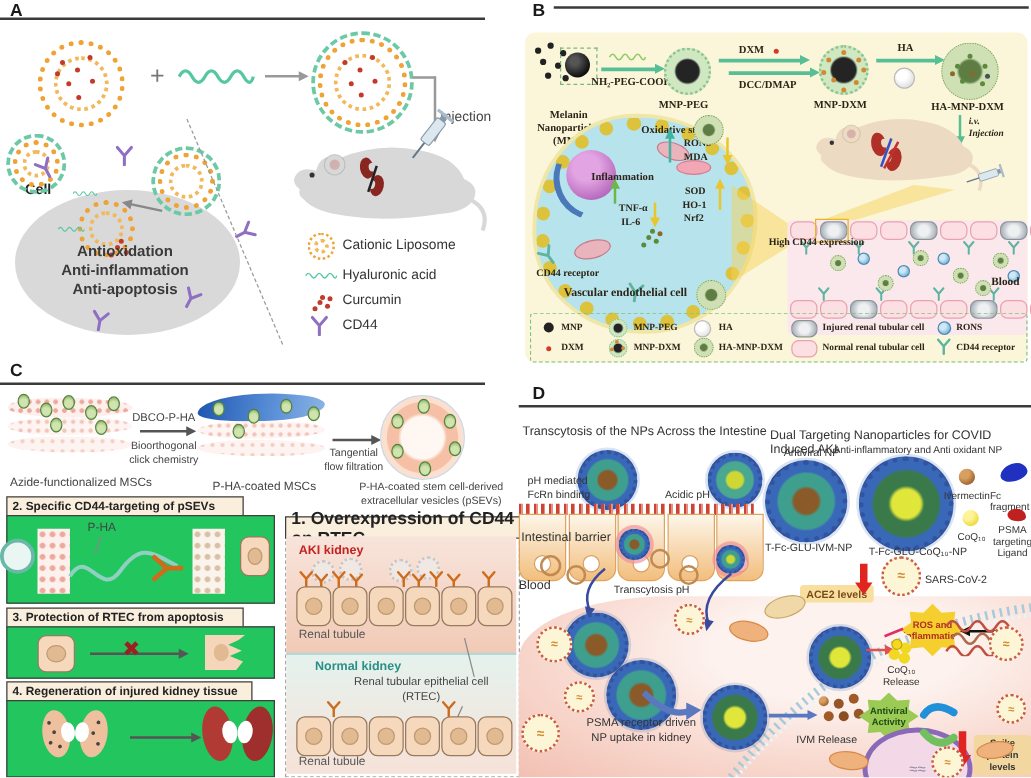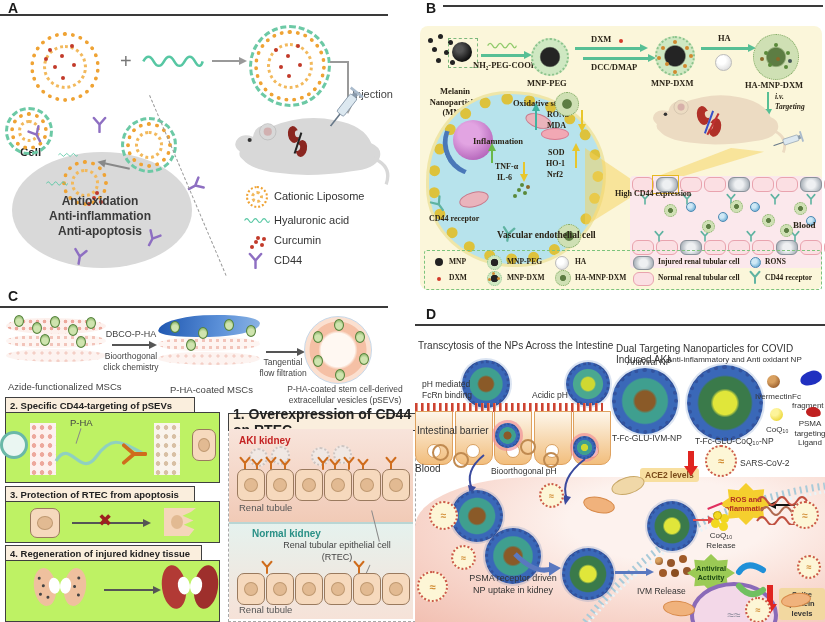--- a/index.html
+++ b/index.html
@@ -39,21 +39,21 @@
   .row-strip{position:absolute;display:flex;gap:2px;}
   .gray-b :nth-child(2),.gray-b :nth-child(5),.gray-b :nth-child(8),.gray-b :nth-child(12){background:radial-gradient(circle,#eef0f2 0 35%,#a9b1b9 85%);border-color:#8a929a;}
   .gray-c :nth-child(3),.gray-c :nth-child(7),.gray-c :nth-child(10){background:radial-gradient(circle,#eef0f2 0 35%,#a9b1b9 85%);border-color:#8a929a;}
   .rcell{position:absolute;width:26px;height:30px;background:#f6d9bd;border:1.5px solid #9a7a5e;border-radius:7px;}
   .rcell::after{content:"";position:absolute;inset:26% 22%;background:#e2ba92;border-radius:50%;border:1px solid #c09a72;}
   .bean{position:absolute;border-radius:50%;}
   .bean::before{content:"";position:absolute;border-radius:50%;background:var(--notch,#fff);width:52%;height:42%;top:29%;}
   .bean.nr::before{right:-18%;}
   .bean.nl::before{left:-18%;}
   .hdrbar{position:absolute;background:#faeedd;border:1.5px solid #3f3f3f;font-weight:700;font-size:9.5px;display:flex;align-items:center;padding:0 4px;color:#222;}
-  .stepbox{position:absolute;background:#bef264;border:1.5px solid #3f3f3f;}
+  .stepbox{position:absolute;background:#22c55e;border:1.5px solid #3f3f3f;}
   .burst{position:absolute;display:flex;align-items:center;justify-content:center;text-align:center;font-weight:700;clip-path:polygon(100% 50%,83% 64%,85% 85%,64% 83%,50% 100%,36% 83%,15% 85%,17% 64%,0% 50%,17% 36%,15% 15%,36% 17%,50% 0%,64% 17%,85% 15%,83% 36%);}
   .badge{position:absolute;background:#f8df9f;border-radius:3px;font-weight:700;color:#7a4a1a;padding:2px 5px;}
   .icell{width:36px;height:52px;border-radius:0 0 10px 10px;border:1px solid #dfa25f;background:linear-gradient(#fdf6ea,#f2be7d);position:relative;flex:0 0 auto;}
   .icell::after{content:"";position:absolute;left:30%;bottom:6px;width:12px;height:12px;border-radius:50%;background:#fff;border:1px solid #d8a060;}
   .ghost{position:absolute;border-radius:50%;border:2px dotted #b9b9b9;opacity:.65;background:#eee;}
   .wavewrap svg{display:block;}
   .oy{position:absolute;color:#cf6c1c;}
   .ty{position:absolute;color:#5fb3a1;}
   .py{position:absolute;color:#8e6fc2;}
 </style>
@@ -205,21 +205,21 @@
     <div class="abs serif" style="left:236px;top:78px;font-size:8.5px;">MNP-DXM</div>
     <div class="harrow" style="left:286px;top:47px;width:48px;height:3px;--c:#57bf95;"></div>
     <div class="abs serif" style="left:303px;top:33px;font-size:8.5px;">HA</div>
     <div class="abs" style="left:300px;top:54px;width:15px;height:15px;border-radius:50%;background:radial-gradient(circle at 38% 35%,#fff 0 30%,#ddd 80%);border:1px solid #bbb;"></div>
     <div class="fz" style="left:338px;top:34px;width:44px;height:44px;">
       <span class="dots" style="left:20px;top:8px;background:#5a8a3a;box-shadow:-10px 8px #5a8a3a,12px 8px #5a8a3a,-6px 20px #5a8a3a,10px 22px #5a8a3a,2px 14px #8a6a2a,-14px 14px #8a6a2a,14px 16px #455;"></span>
     </div>
     <div class="abs serif" style="left:330px;top:80px;font-size:8.5px;">HA-MNP-DXM</div>
     <div class="varrow" style="left:352px;top:92px;height:18px;--c:#57bf95;"></div>
     <div class="abs pre serif" style="left:360px;top:92px;font-size:7.5px;font-style:italic;line-height:1.3;">i.v.
-Targeting</div>
+Injection</div>
 
     <div class="abs" style="left:14px;top:94px;width:152px;height:148px;border-radius:46% 54% 50% 50%/52% 48% 54% 46%;border:11px dotted #ddc23c;background:#b7e3ec;box-shadow:0 0 0 3px #efe6a8;"></div>
     <div class="abs" style="left:38px;top:120px;width:40px;height:40px;border-radius:50%;background:radial-gradient(circle at 40% 35%,#e2a4e2 0 30%,#a855b0 90%);"></div>
     <div class="abs" style="left:28px;top:112px;width:56px;height:56px;border-radius:50%;border-left:5px solid #4a78b8;border-top:4px solid transparent;border-bottom:4px solid transparent;transform:rotate(-24deg);"></div>
     <div class="mito" style="left:44px;top:192px;width:28px;height:13px;background:#eab4bc;border-color:#c87a8c;transform:rotate(-14deg);"></div>
     <div class="mito" style="left:110px;top:114px;width:25px;height:12px;background:#eab4bc;border-color:#c87a8c;transform:rotate(18deg);"></div>
 
     <div class="abs serif" style="left:98px;top:98px;font-size:8.5px;">Oxidative stress</div>
     <div class="uarrow" style="left:120px;top:110px;height:20px;--c:#3fb3a0;"></div>
     <div class="abs serif" style="left:132px;top:110px;font-size:8px;">RONS</div>
@@ -239,21 +239,21 @@
 
     <span class="ty" style="left:18px;top:196px;transform:rotate(-36deg);"><svg width="14" height="16">
           <use href="#sym-y" width="14" height="16"></use>
         </svg></span>
     <span class="ty" style="left:86px;top:226px;transform:rotate(8deg);"><svg width="14" height="16">
           <use href="#sym-y" width="14" height="16"></use>
         </svg></span>
     <div class="fz" style="left:140px;top:92px;width:22px;height:22px;"></div>
     <div class="fz" style="left:142px;top:224px;width:22px;height:22px;"></div>
     <div class="abs serif" style="left:14px;top:214px;font-size:8px;">CD44 receptor</div>
-    <div class="abs serif" style="left:36px;top:230px;font-size:9.5px;margin-left:46px;">Vascular endothelial cell</div>
+    <div class="abs serif" style="left:36px;top:230px;font-size:9.5px;">Vascular endothelial cell</div>
 
     <span class="abs" style="left:232px;top:90px;color:#ecdbc2;"><svg width="142" height="64">
           <use href="#sym-mouse" width="142" height="64"></use>
         </svg></span>
     <div class="bean nr" style="left:282px;top:106px;width:12px;height:19px;background:#b03028;--notch:#ecdbc2;transform:rotate(-12deg);"></div>
     <div class="bean nl" style="left:294px;top:118px;width:12px;height:19px;background:#b03028;--notch:#ecdbc2;transform:rotate(14deg);"></div>
     <div class="abs" style="left:293px;top:110px;width:1.5px;height:24px;background:#3850c8;transform:rotate(20deg);"></div>
     <div class="abs" style="left:297px;top:112px;width:1.5px;height:24px;background:#c03030;transform:rotate(28deg);"></div>
     <span class="abs" style="left:358px;top:132px;transform:rotate(-18deg);"><svg width="36" height="16">
           <use href="#sym-syringe" width="36" height="16"></use>
@@ -541,21 +541,21 @@
         <span class="icell"></span>
       </div>
     <div class="np" style="left:80px;top:118px;width:21px;height:21px;box-shadow:0 0 0 3px rgba(240,140,150,.65);border-width:2px;"></div>
     <div class="np" style="left:158px;top:131px;width:19px;height:19px;--core:#cfd832;box-shadow:0 0 0 3px rgba(240,140,150,.65);border-width:2px;"></div>
     <span class="abs" style="left:17px;top:139px;width:13px;height:13px;border-radius:50%;border:2px solid #c08a50;"></span>
     <span class="abs" style="left:38px;top:147px;width:12px;height:12px;border-radius:50%;border:2px solid #c08a50;"></span>
     <span class="abs" style="left:105px;top:134px;width:12px;height:12px;border-radius:50%;border:2px solid #c08a50;"></span>
     <span class="abs" style="left:128px;top:147px;width:12px;height:12px;border-radius:50%;border:2px solid #c08a50;"></span>
     <div class="abs" style="left:2px;top:120px;font-size:10px;color:#333;z-index:6;">Intestinal barrier</div>
     <div class="abs" style="left:0;top:158px;font-size:10px;color:#333;z-index:6;">Blood</div>
-    <div class="abs" style="left:76px;top:161px;font-size:8.5px;color:#333;z-index:6;">Bioorthogonal pH</div>
+    <div class="abs" style="left:76px;top:161px;font-size:8.5px;color:#333;z-index:6;">Transcytosis pH</div>
     <svg class="abs" style="left:47px;top:148px;" width="30" height="44">
         <path d="M22 2 Q2 18 10 36" fill="none" stroke="#3a4a9e" stroke-width="2"></path>
         <polygon points="6,32 14,34 8,42" fill="#3a4a9e"></polygon>
       </svg>
     <svg class="abs" style="left:140px;top:152px;" width="36" height="50">
         <path d="M30 2 Q4 22 12 42" fill="none" stroke="#3a4a9e" stroke-width="2"></path>
         <polygon points="8,38 16,40 10,48" fill="#3a4a9e"></polygon>
       </svg>
 
     <div class="abs" style="left:212px;top:52px;font-size:8.5px;color:#333;">Antiviral NP</div>

